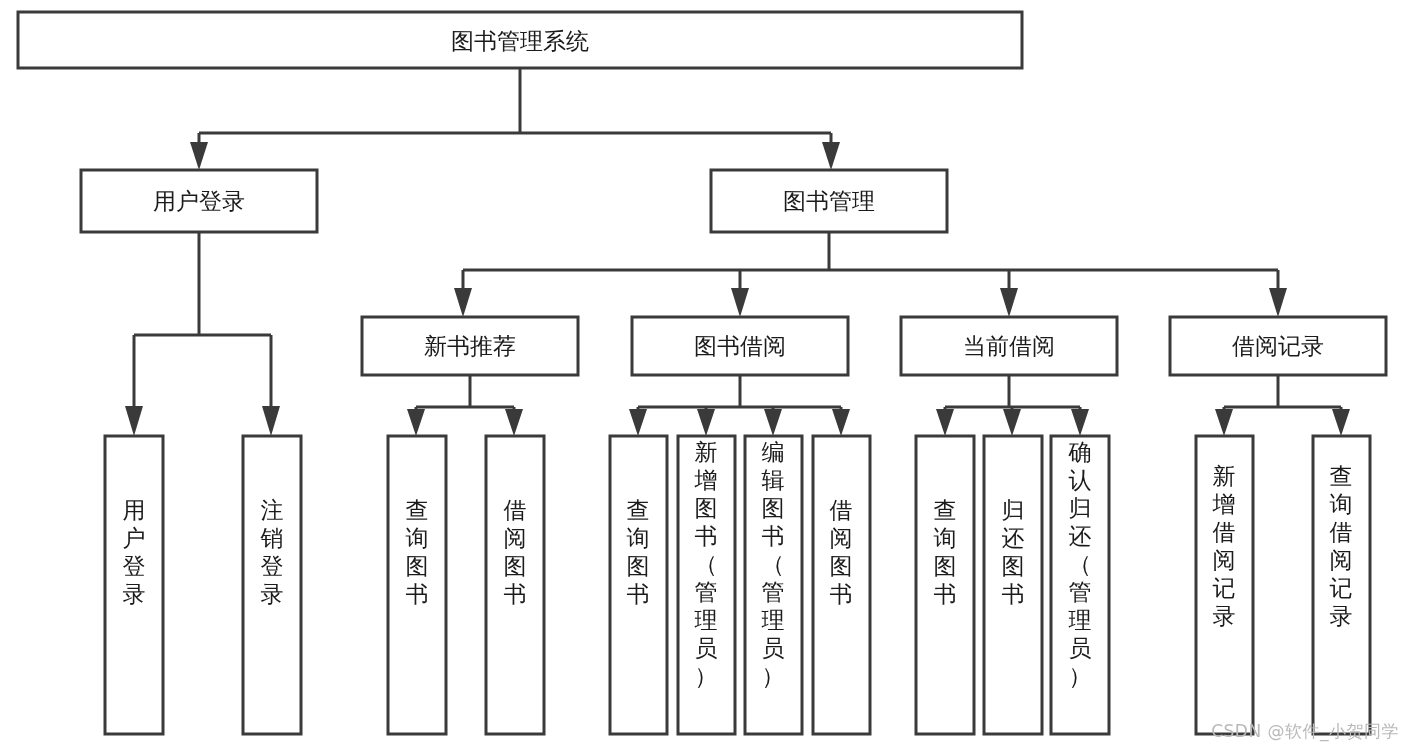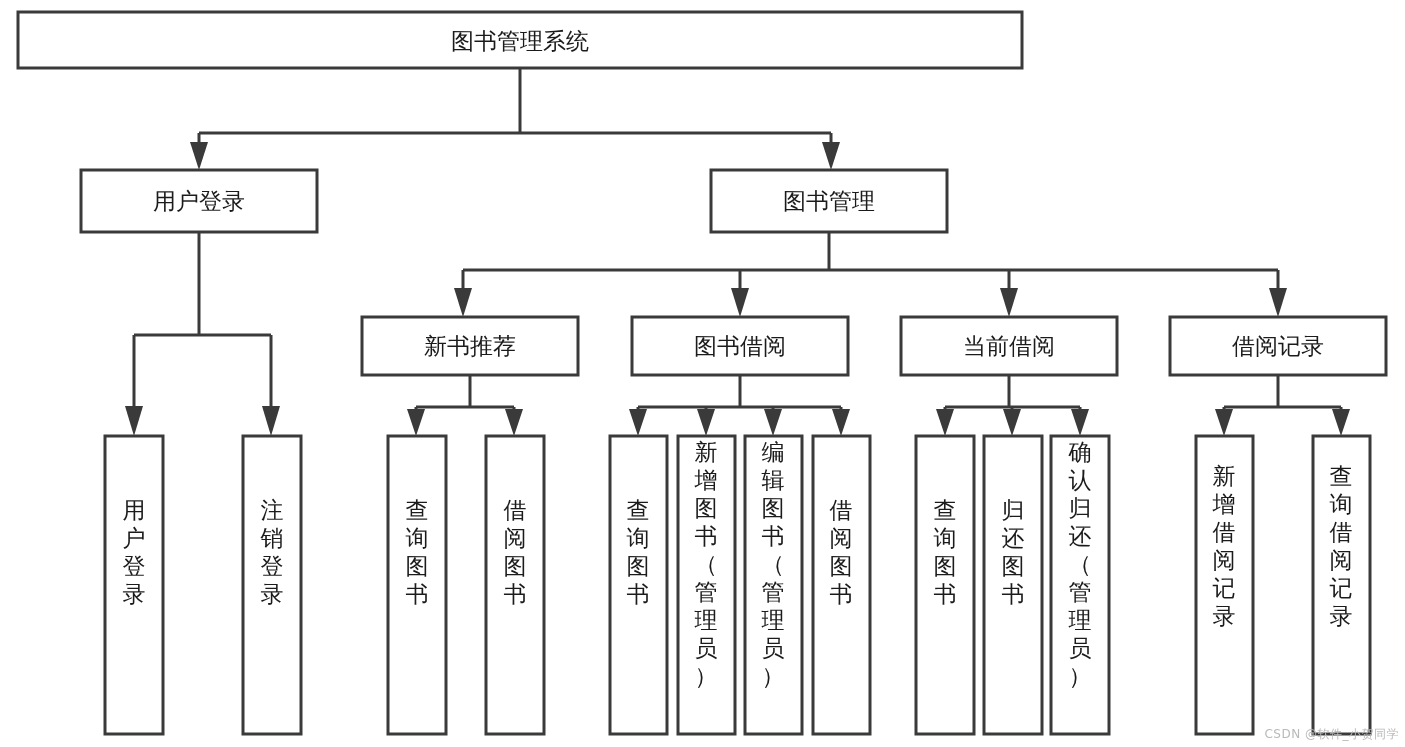--- a/index.html
+++ b/index.html
@@ -49,21 +49,21 @@
     font-family: "DejaVu Sans", "Liberation Sans", sans-serif;
     font-size: 23px;
     fill: #1b1b1b;
     text-anchor: middle;
   }
   .watermark {
     position: absolute;
     right: 6px;
     bottom: 4px;
     font-family: "DejaVu Sans", "Liberation Sans", sans-serif;
-    font-size: 12px;
+    font-size: 17px;
     color: #b9b9b9;
     letter-spacing: 0.5px;
     white-space: nowrap;
     user-select: none;
   }
 </style>
 </head>
 <body>
 
 <div id="diagram-root">

